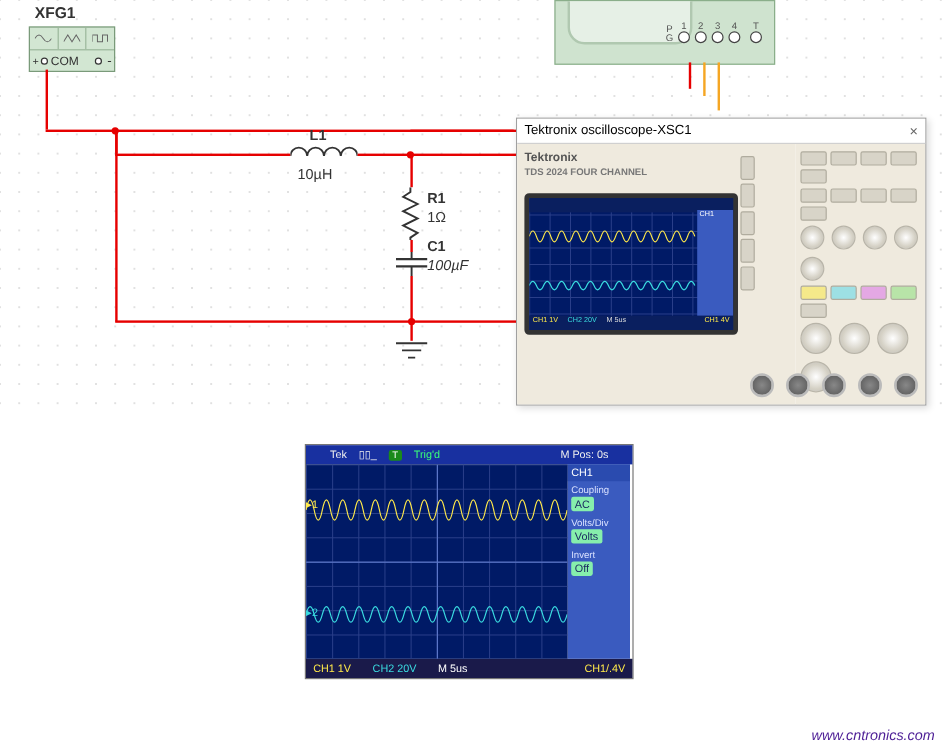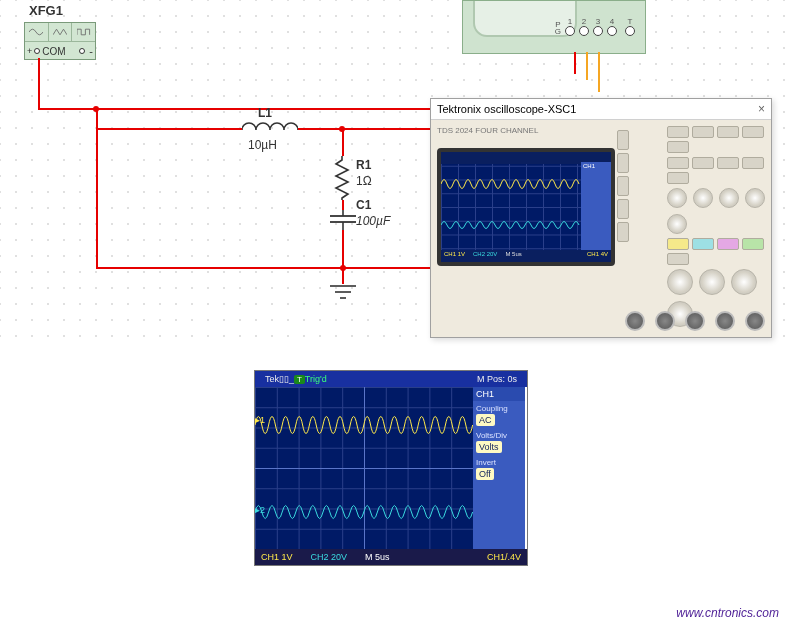--- a/index.html
+++ b/index.html
@@ -147,21 +147,21 @@
   .scope-face {
     width:330px;
     background:#efeade;
     padding:6px 6px 6px 6px;
     position:relative;
   }
   .scope-brand {
     font-size:10px; color:#555; font-weight:bold; margin-bottom:2px;
   }
   .scope-model {
-    font-size:8px; color:#777; margin-bottom:13px;
+    font-size:8px; color:#777; margin-bottom:13px;font-weight:bold;
   }
   .scope-screen {
     width:170px; height:110px;
     background:#001a66;
     border:4px solid #333;
     border-radius:4px;
     position:relative;
     overflow:hidden;
   }
   .scope-screen-grid {
@@ -224,21 +224,21 @@
   }
   
   .mini-scope {
     position:absolute;
     border:1px solid #777;
   }
   .mini-top {
     height:16px; background:#1830a0;
     display:flex; align-items:center;
     font-size:9px; color:#eee;
-    padding:0 10px; 
+    padding:0 20px; gap:10px;
   }
   .mini-body {
     display:flex;
   }
   .mini-screen {
     width:218px; height:162px; background:#001a66; position:relative; overflow:hidden;
   }
   .mini-screen-grid {
     position:absolute; inset:0;
     background-image:
@@ -259,21 +259,21 @@
   .mini-marker.c { color:#3adbe0; top:118px;}
   .mini-side {
     width:52px; background:#3a5bbf; color:#fff;
     font-size:9px;
     display:flex; flex-direction:column;
   }
   .mini-side .hdr { background:#2a4baf; padding:2px 3px; font-size:9px;}
   .mini-side .lbl { padding:3px 3px 1px; font-size:8px; color:#d8e0ff;}
   .mini-side .val {
     margin:0 3px 2px; padding:1px 3px; font-size:9px;
-    background:#fef9c3; color:#1a2a60; border-radius:2px; display:inline-block;
+    background:#86efac; color:#1a2a60; border-radius:2px; display:inline-block;
   }
   .mini-bottom {
     height:16px; background:#1a1a4a;
     display:flex; align-items:center;
     font-size:9px;
     padding:0 6px; gap:18px;
   }
   .mini-bottom .ch1 { color:#ffe94a; }
   .mini-bottom .ch2 { color:#3adbe0; }
   .mini-bottom .m { color:#fff; }
@@ -410,20 +410,21 @@
   <div class="wire v orange" style="left:596px; top:246px; height:22px;"></div>
   <div class="wire h orange" style="left:430px; top:246px; width:166px;"></div>
 
   <div class="popup" style="left:430px; top:98px; width:340px;">
     <div class="popup-title">
       <span>Tektronix oscilloscope-XSC1</span>
       <span class="close">×</span>
     </div>
     <div class="scope-body">
       <div class="scope-face">
+        <div class="scope-brand">Tektronix</div>
         <div class="scope-model">TDS 2024  FOUR CHANNEL</div>
         <div class="scope-screen">
           <div class="scope-screen-grid"></div>
           <div class="scope-screen-top"></div>
           <svg class="wave-y" style="left:0; top:22px;" width="140" height="20" viewBox="0 0 140 20">
               <path d="M0 10 Q3 1 6 10 T12 10 T18 10 T24 10 T30 10 T36 10 T42 10 T48 10 T54 10 T60 10 T66 10 T72 10 T78 10 T84 10 T90 10 T96 10 T102 10 T108 10 T114 10 T120 10 T126 10 T132 10 T138 10"></path>
             </svg>
           <svg class="wave-c" style="left:0; top:64px;" width="140" height="18" viewBox="0 0 140 18">
               <path d="M0 9 Q3 2 6 9 T12 9 T18 9 T24 9 T30 9 T36 9 T42 9 T48 9 T54 9 T60 9 T66 9 T72 9 T78 9 T84 9 T90 9 T96 9 T102 9 T108 9 T114 9 T120 9 T126 9 T132 9 T138 9"></path>
             </svg>

